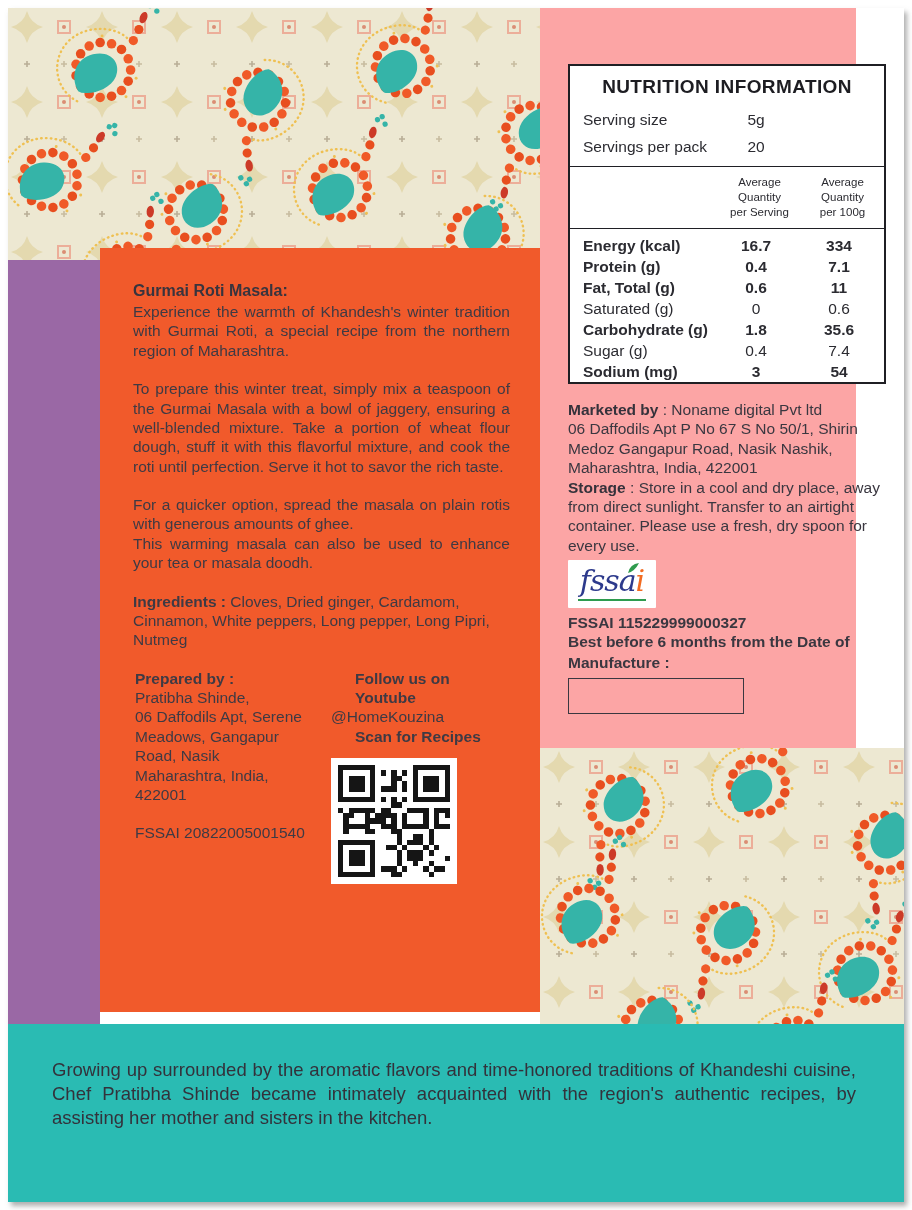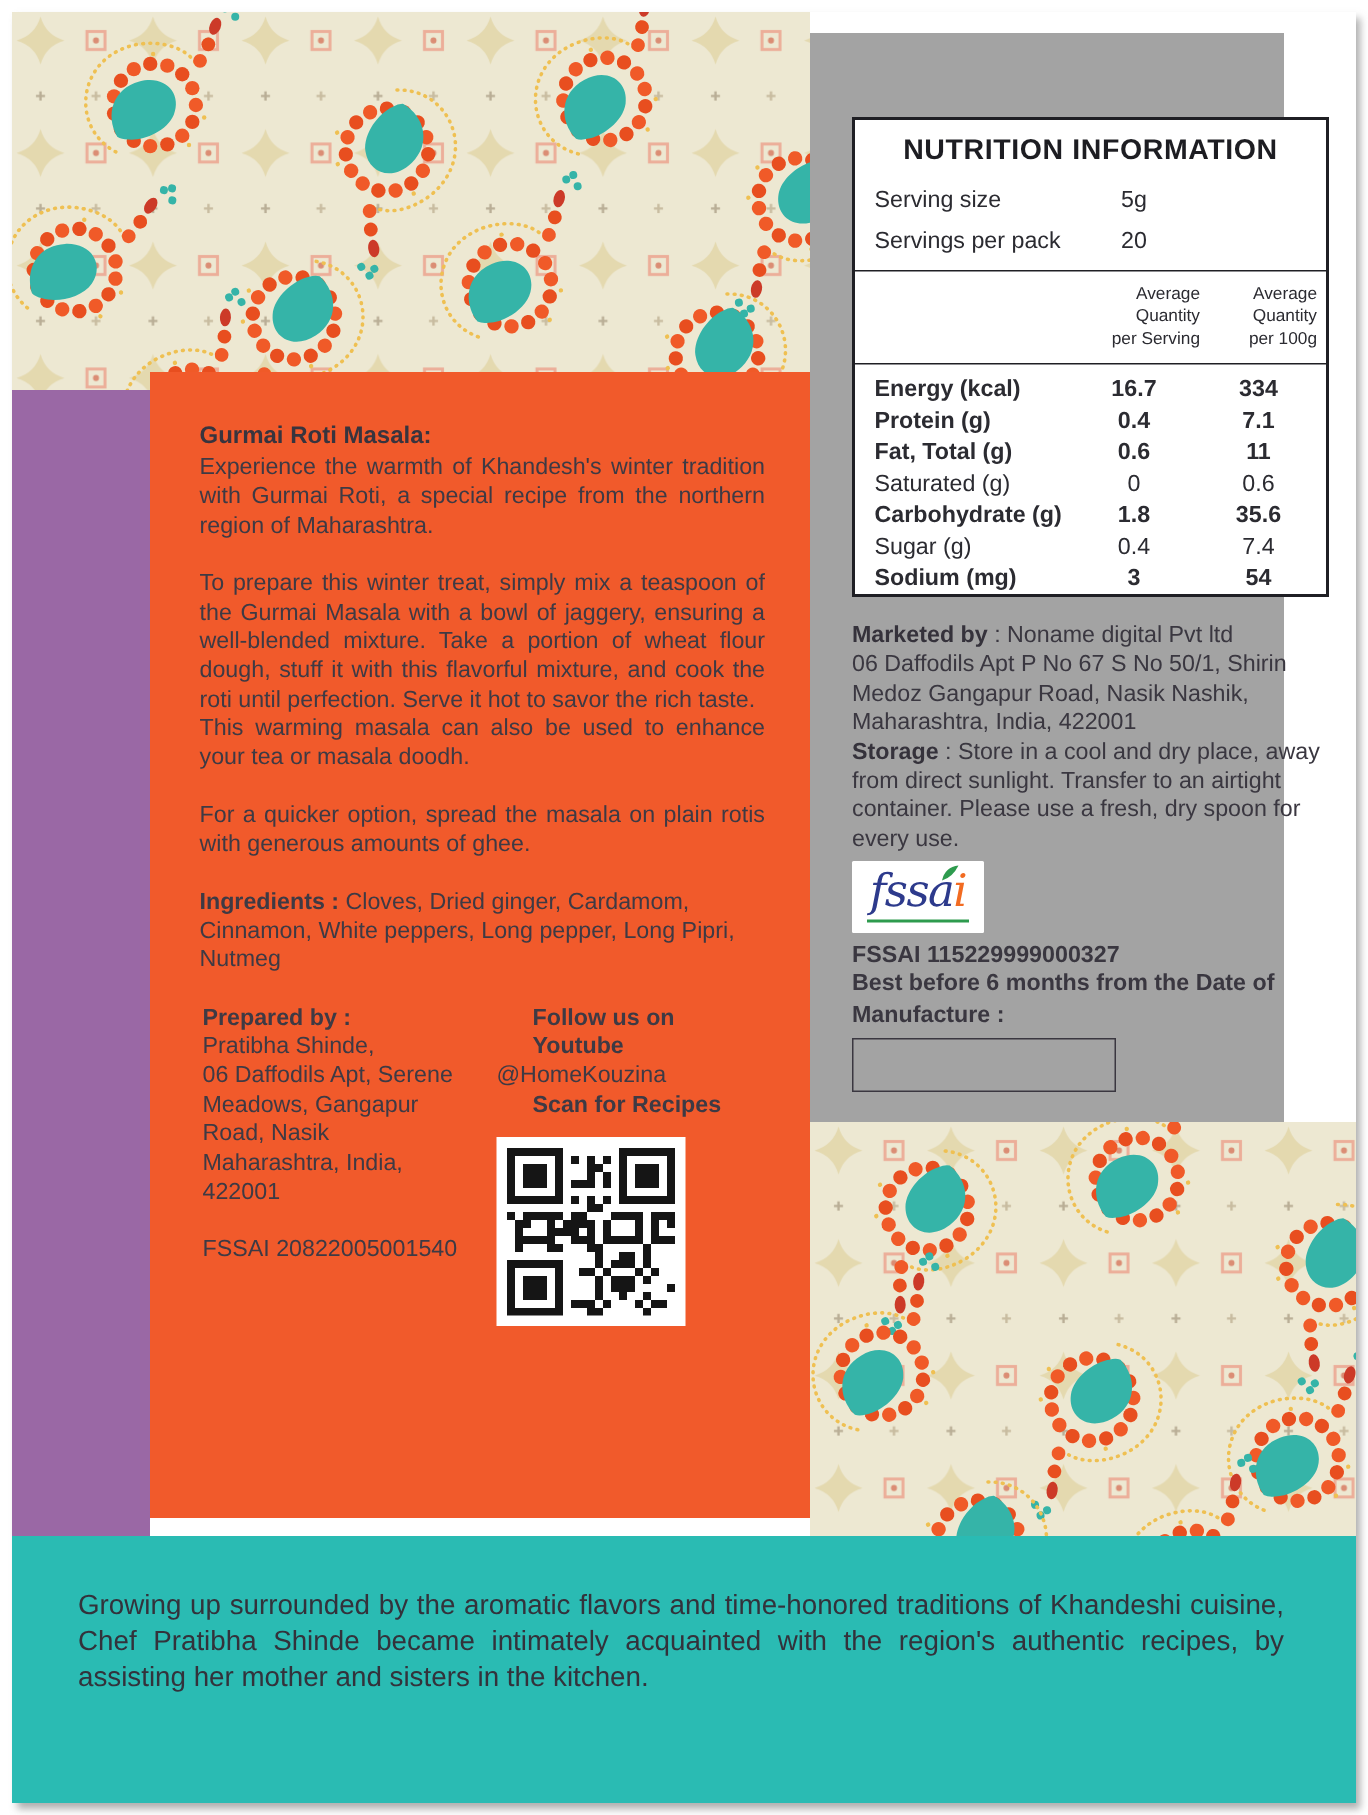--- a/index.html
+++ b/index.html
@@ -3,21 +3,21 @@
 <meta charset="utf-8">
 <style>
   html,body{margin:0;padding:0;background:#fff;}
   .page{position:relative;width:912px;height:1210px;background:#fff;overflow:hidden;
         font-family:"Liberation Sans", sans-serif;}
   .label{position:absolute;left:8px;top:8px;width:896px;height:1194px;
          box-shadow:3px 4px 5px rgba(110,110,110,.55);}
 
   
   .pat-top{position:absolute;left:0;top:0;width:532px;height:252px;display:block;}
-  .col-right{position:absolute;left:532px;top:14px;width:316px;height:740px;background:#a3a3a3;}
+  .col-right{position:absolute;left:532px;top:0;width:316px;height:740px;background:#fca5a5;}
   .stripe{position:absolute;left:0;top:252px;width:92px;height:764px;background:#9A68A5;}
   .panel-orange{position:absolute;left:92px;top:240px;width:440px;height:764px;background:#F15A2B;
                 color:#3E3A44;font-size:15.5px;line-height:1.25;}
   .pat-bottom{position:absolute;left:532px;top:740px;width:364px;height:276px;display:block;}
   .band{position:absolute;left:0;top:1016px;width:896px;height:178px;background:#2ABBB3;
         color:#33323B;font-size:18.5px;line-height:1.3;box-sizing:border-box;
         padding:22px 36px 0 32px;}
   .band p{margin:12px;text-align:justify;}
 
   
@@ -26,21 +26,21 @@
   .nut-title{font-weight:bold;font-size:19px;letter-spacing:.4px;text-align:center;
              margin:10px 4px 8px;color:#1D1D22;}
   .nut-row{display:flex;align-items:flex-start;padding:0 6px 0 13px;font-size:15.5px;line-height:21px;}
   .nut-row .lbl{flex:1;}
   .nut-row .v1{width:88px;text-align:center;}
   .nut-row .v2{width:78px;text-align:center;}
   .serving{line-height:27px;}
   .serving .v1{text-align:center;}
   .rule{border-top:1.5px solid #1F1F24;margin:6px 0;}
   .heads{padding-top:2px;padding-bottom:2px;}
-  .heads .v1,.heads .v2{font-size:11.5px;line-height:1.3;text-align:right;white-space:pre-line;
+  .heads .v1,.heads .v2{font-size:11.5px;line-height:1.3;text-align:center;white-space:pre-line;
                         padding-left:7px;box-sizing:border-box;}
   .nut-row.b{font-weight:bold;}
 
   
   .info-text{position:absolute;left:28px;top:392px;width:316px;color:#3A3740;
              font-size:15.5px;line-height:1.25;}
   .info-text p{margin:0;}
   .info-text b{font-weight:bold;color:#35323B;}
   .pre{white-space:pre-line;}
   .fssai-logo{position:relative;width:88px;height:48px;background:#fff;margin-top:5px;
@@ -207,22 +207,22 @@
       </div>
     </div>
 
     <div class="stripe"></div>
 
     <div class="panel-orange">
       <div class="po-inner">
         <h3>Gurmai Roti Masala:</h3>
         <p class="jus">Experience the warmth of Khandesh's winter tradition with Gurmai Roti, a special recipe from the northern region of Maharashtra.</p>
         <p class="jus gap">To prepare this winter treat, simply mix a teaspoon of the Gurmai Masala with a bowl of jaggery, ensuring a well-blended mixture. Take a portion of wheat flour dough, stuff it with this flavorful mixture, and cook the roti until perfection. Serve it hot to savor the rich taste.</p>
+        <p class="jus gap">For a quicker option, spread the masala on plain rotis with generous amounts of ghee.</p>
         <p class="jus">This warming masala can also be used to enhance your tea or masala doodh.</p>
-        <p class="jus gap">For a quicker option, spread the masala on plain rotis with generous amounts of ghee.</p>
         <p class="gap"><b>Ingredients :</b><span> Cloves, Dried ginger, Cardamom, Cinnamon, White peppers, Long pepper, Long Pipri, Nutmeg</span></p>
 
         <div class="two-col">
           <div class="prep">
             <b>Prepared by :</b>
             <div class="addr">Pratibha Shinde,
 06 Daffodils Apt, Serene
 Meadows, Gangapur
 Road, Nasik
 Maharashtra, India,

